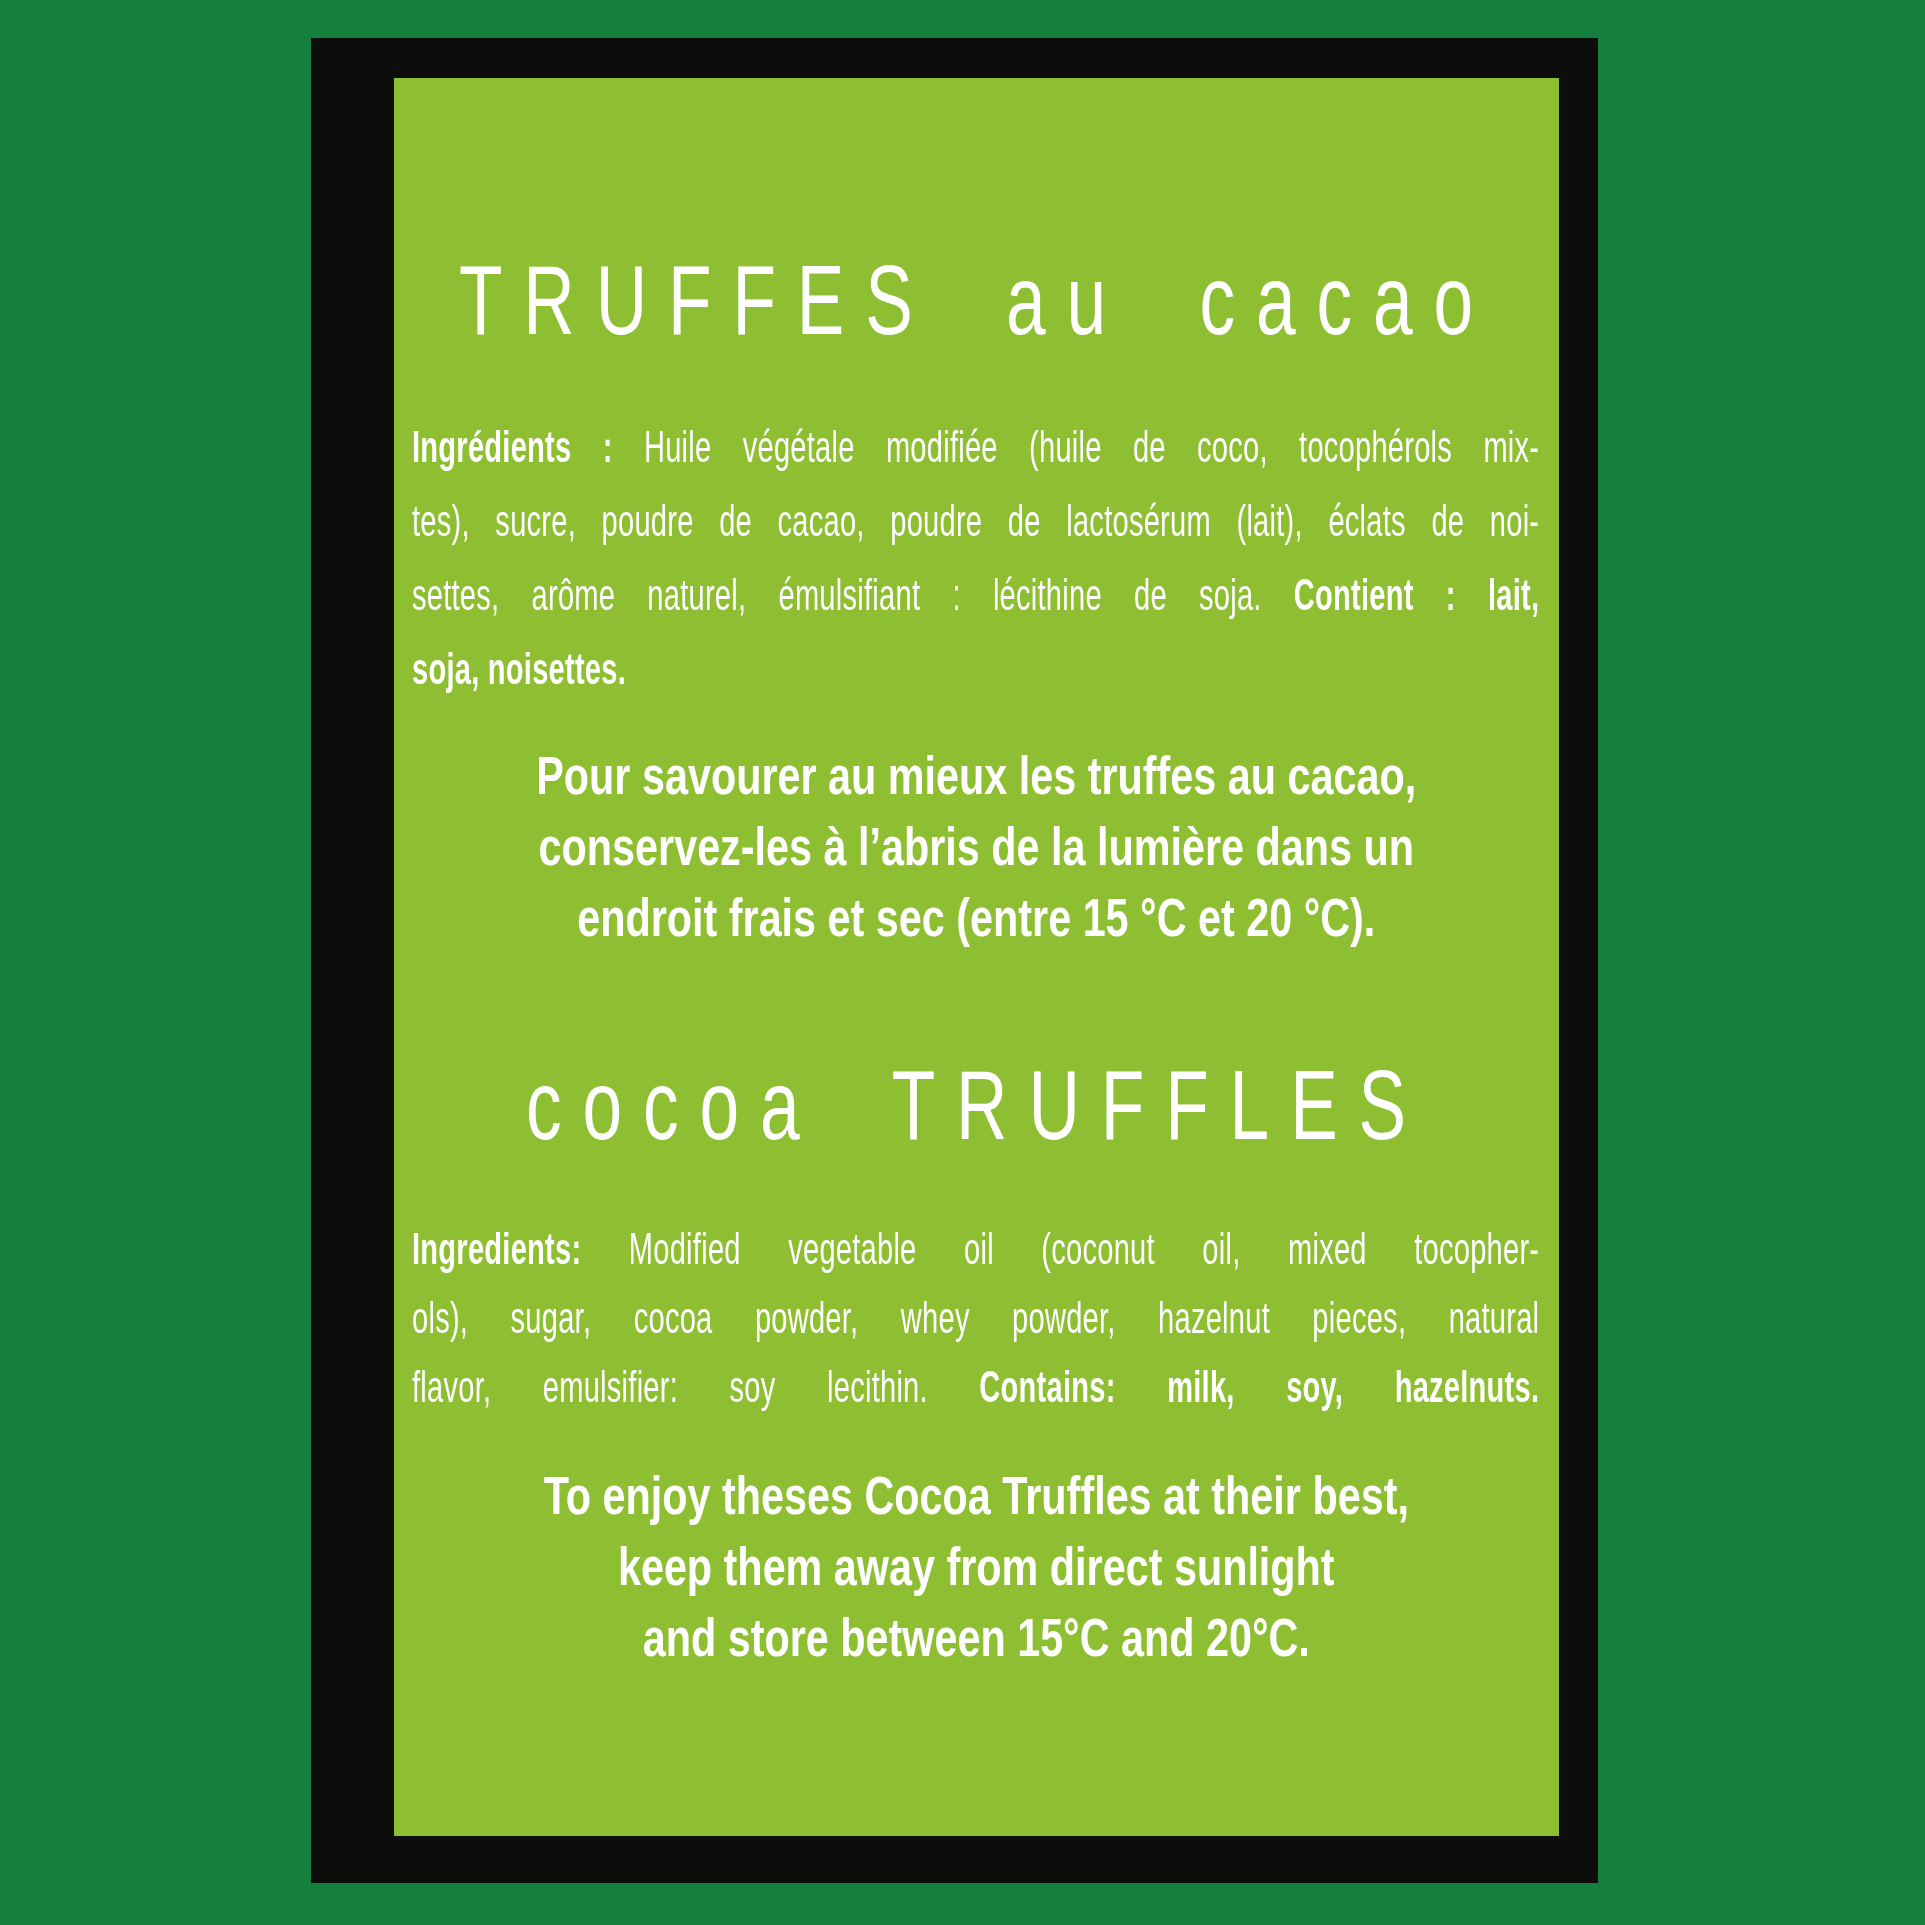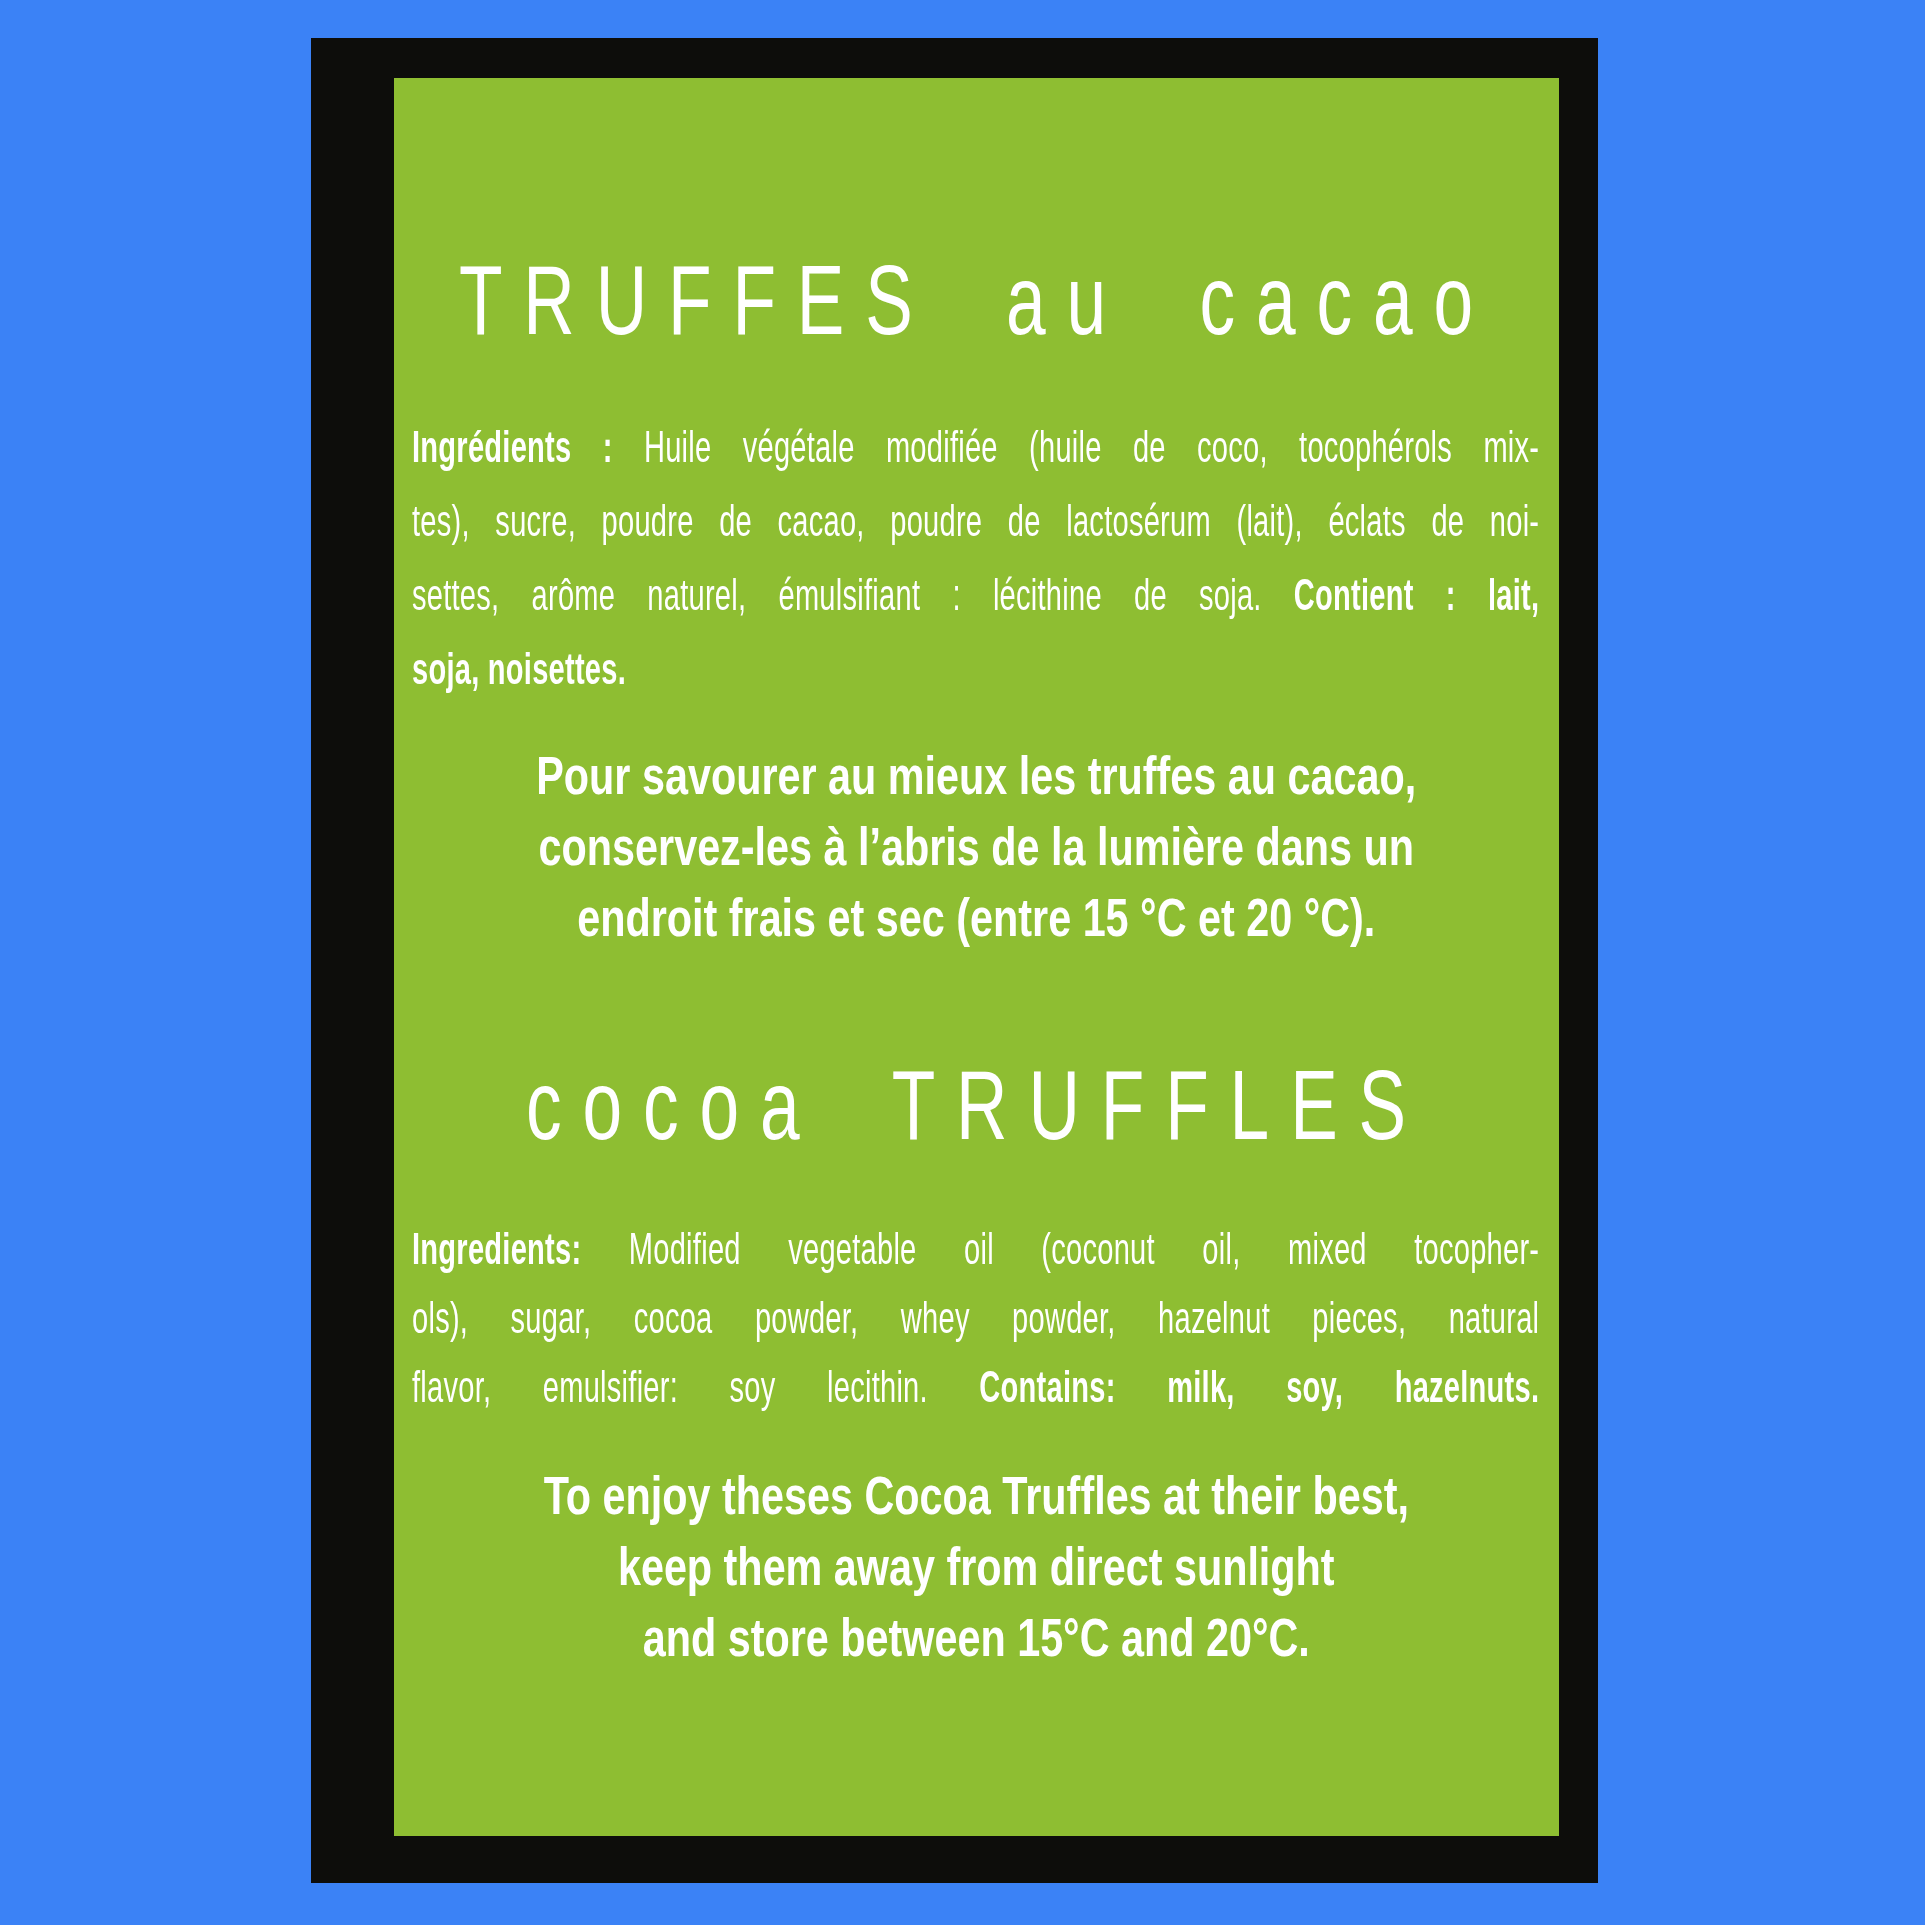--- a/index.html
+++ b/index.html
@@ -1,20 +1,20 @@
 <!DOCTYPE html>
 <html style="font-size:13px"><head>
 <meta charset="utf-8">
 <style>
   html, body { margin: 0; padding: 0; }
   .canvas {
     position: relative;
     width: 1926px;
     height: 1926px;
-    background: #3b82f6;
+    background: #15803d;
     overflow: hidden;
     font-family: "Liberation Sans", sans-serif;
   }
   .box {
     position: absolute;
     left: 311px;
     top: 38px;
     width: 1287px;
     height: 1845px;
     background: #0d0d0b;

